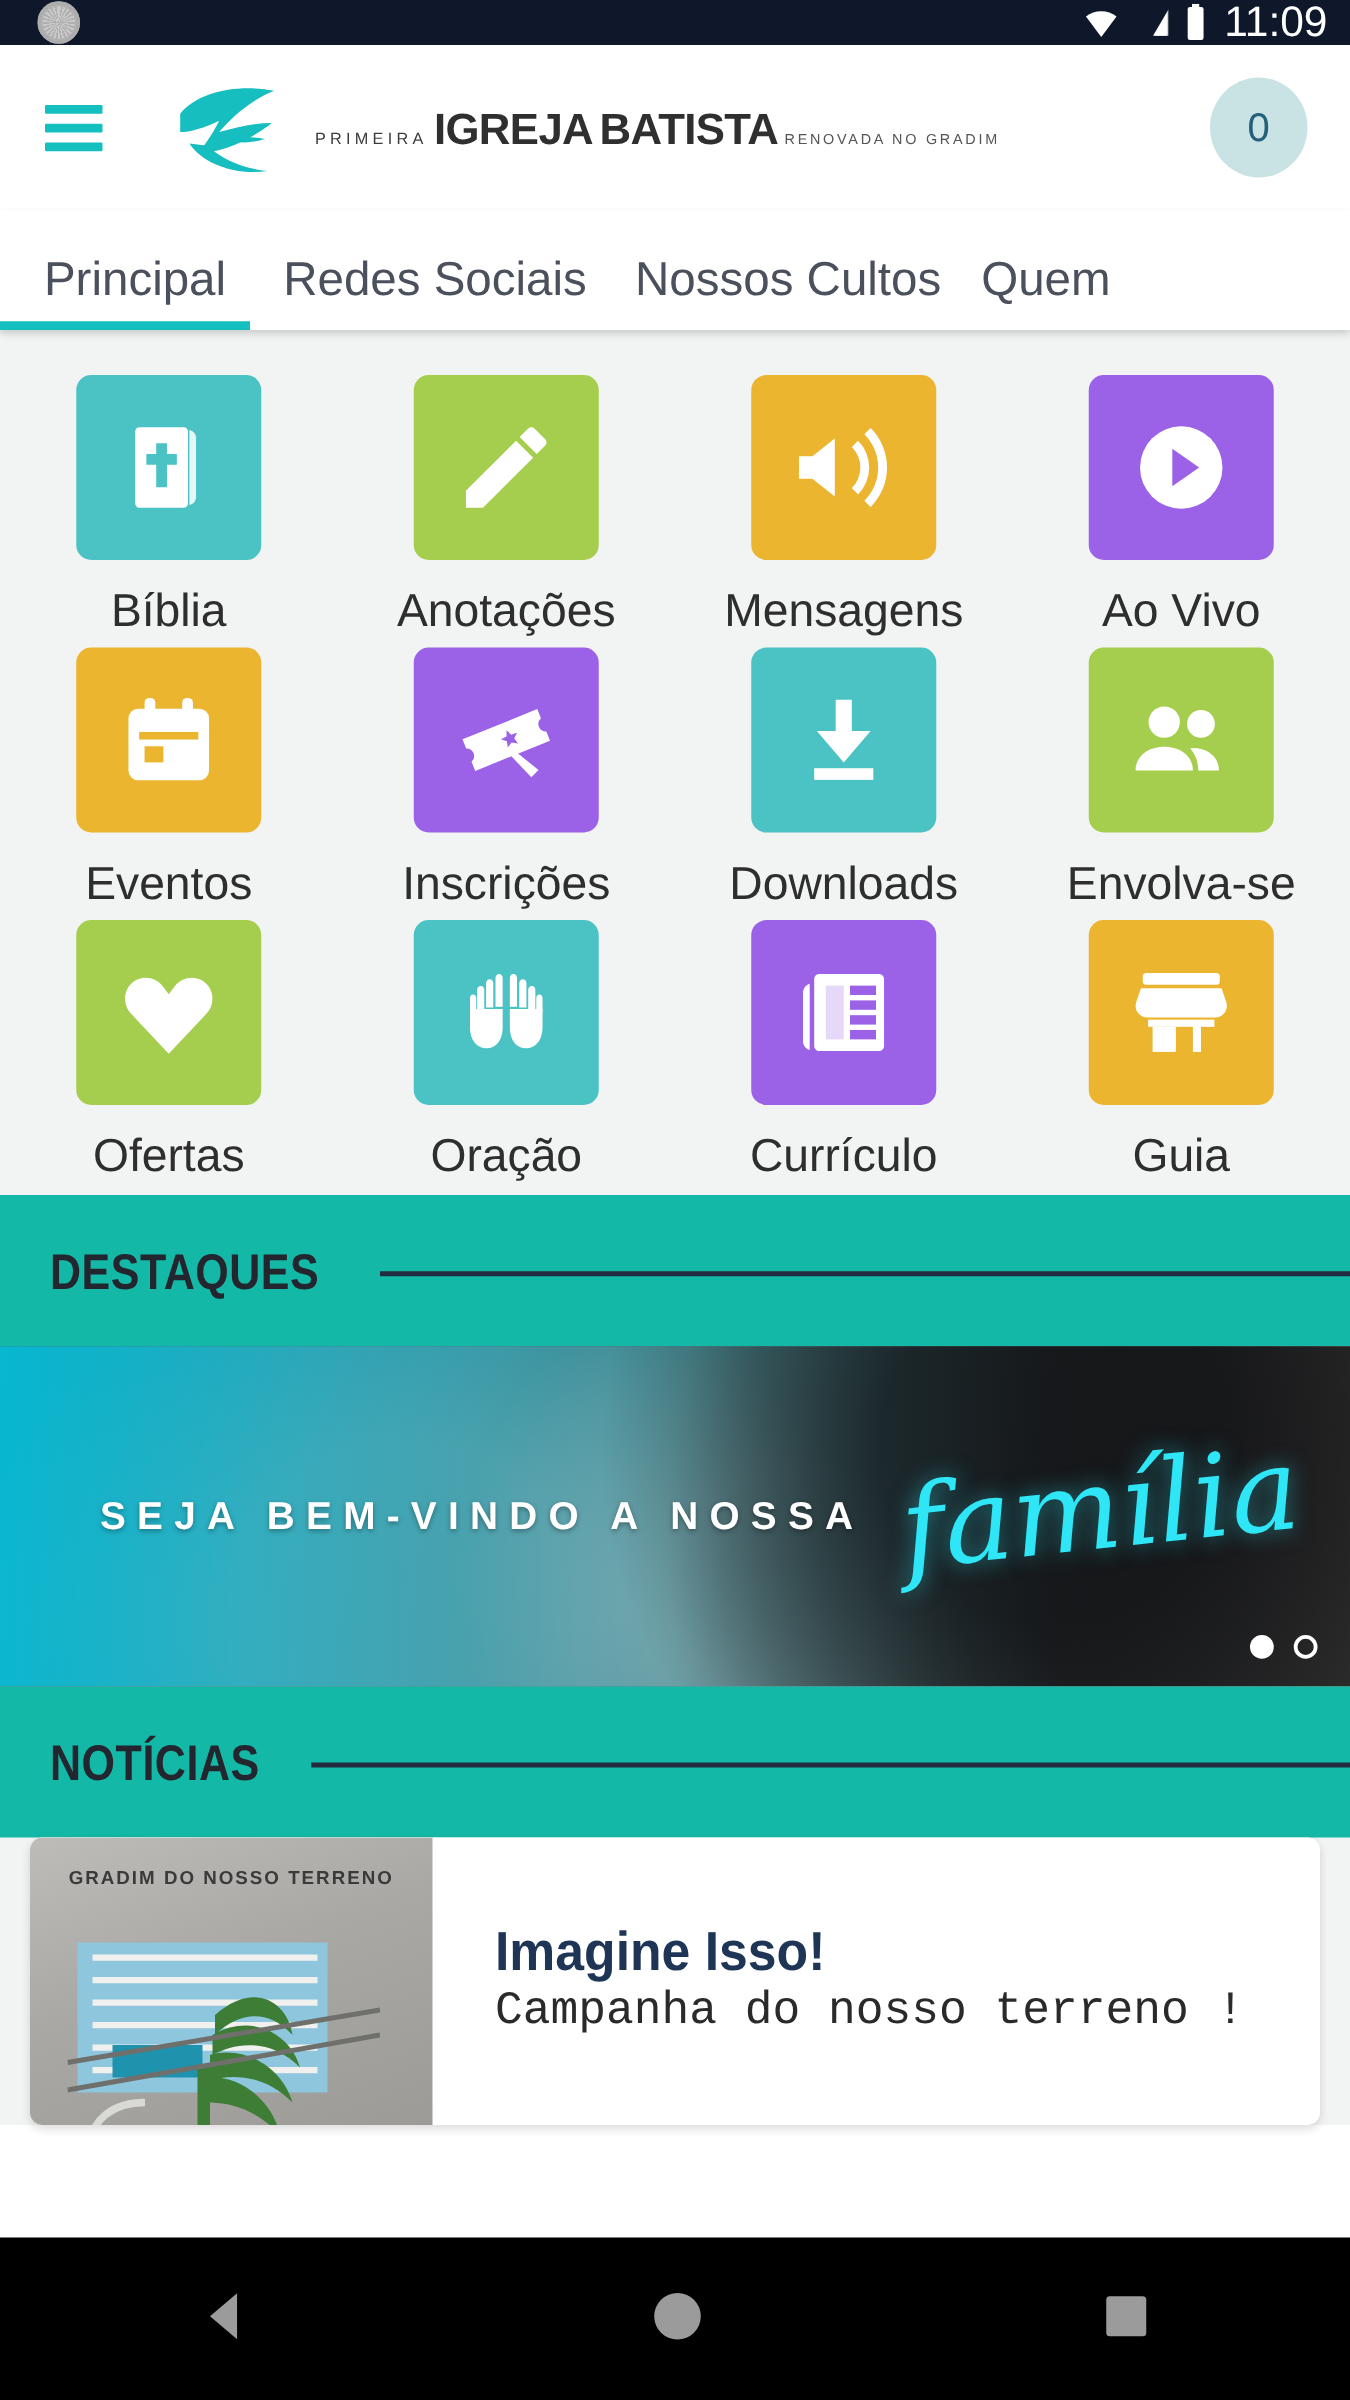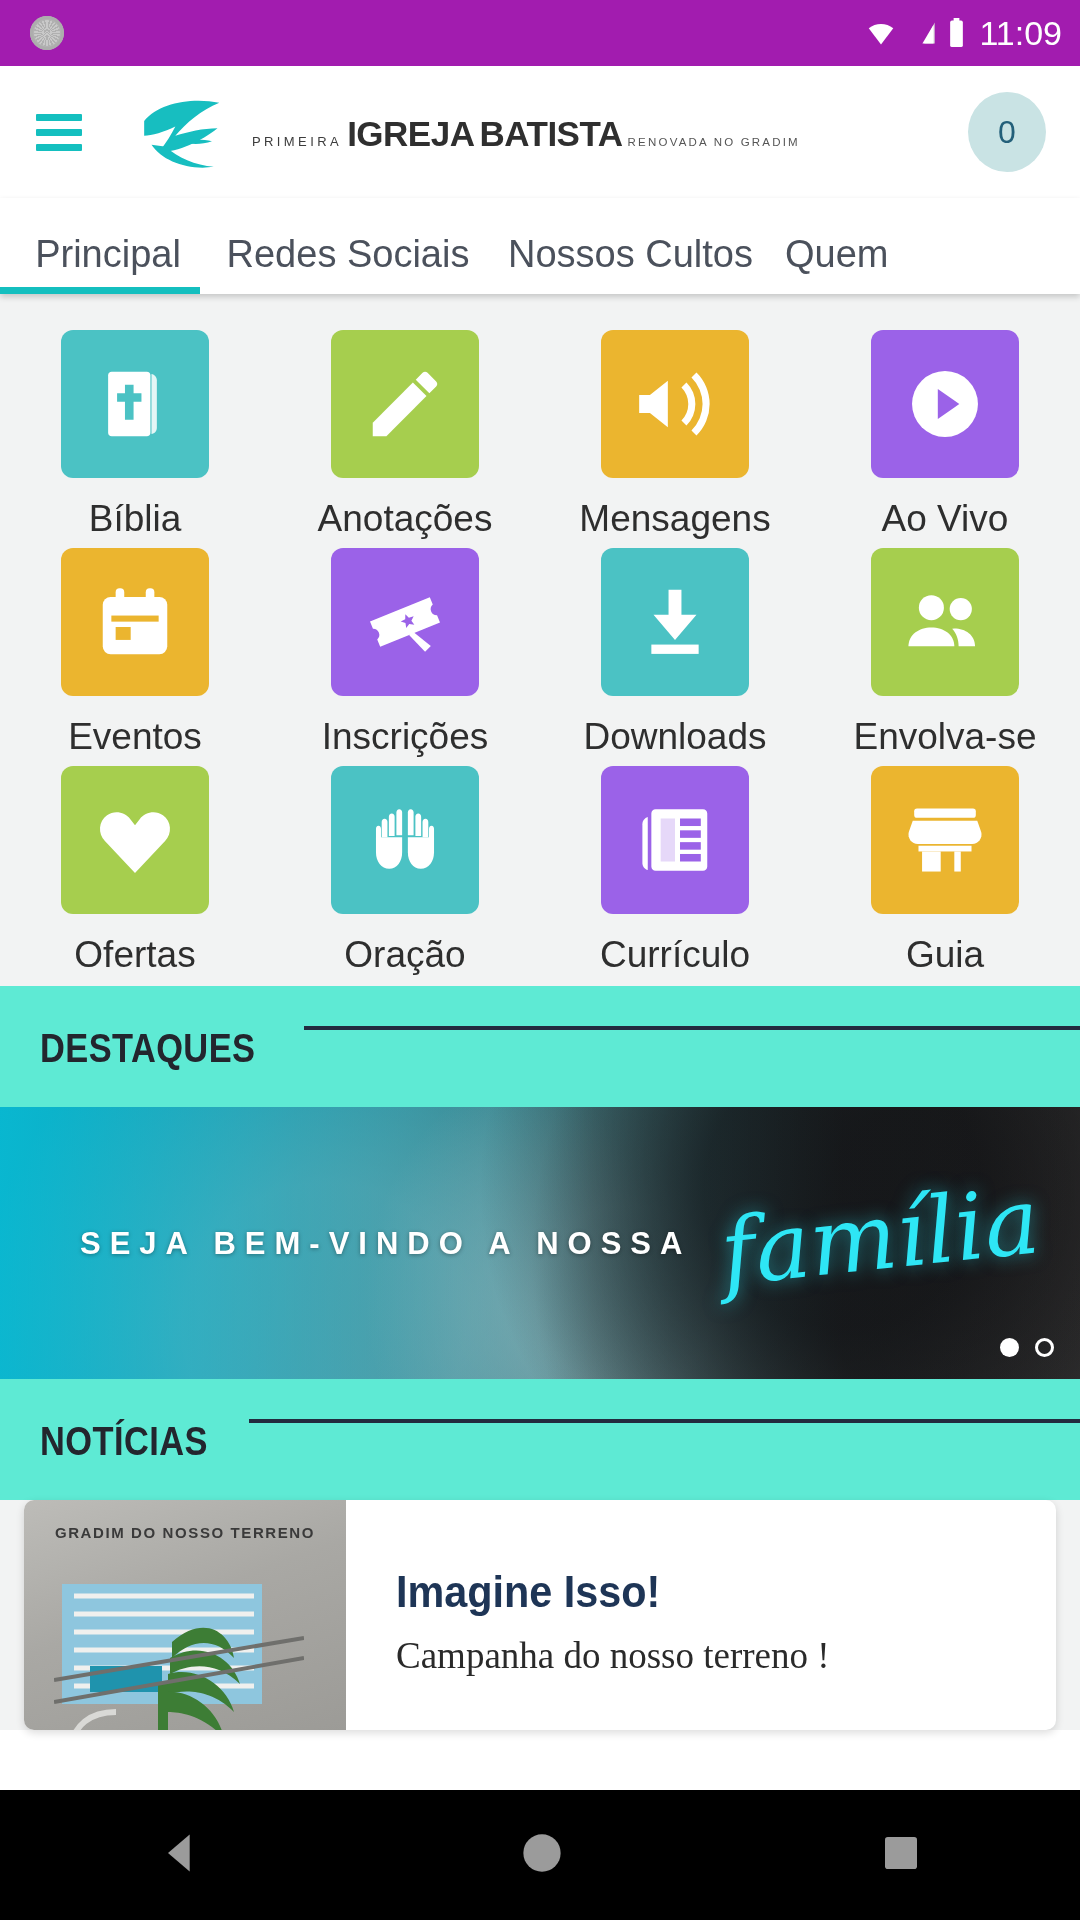--- a/index.html
+++ b/index.html
@@ -5,21 +5,21 @@
   * { box-sizing: border-box; margin: 0; padding: 0; }
   html, body {
     width: 1080px; height: 1920px;
     font-family: "DejaVu Sans", sans-serif;
     background: #ffffff;
     overflow: hidden;
   }
 
   
   .statusbar {
-    height: 66px; background: #a21caf;
+    height: 36px; background: #0f172a;
     display: flex; align-items: center; justify-content: space-between;
     padding: 0 18px 0 30px;
   }
   .sb-left { display: flex; align-items: center; gap: 12px; }
   .spinner {
     width: 34px; height: 34px; border-radius: 50%;
     background: #b3b3b3;
     box-shadow: inset 0 0 0 3px #adadad;
     position: relative;
   }
@@ -116,22 +116,22 @@
     display: flex; align-items: center; justify-content: center;
   }
   .tile-icon svg { width: 86px; height: 86px; fill: #ffffff; }
   .tile-label {
     margin-top: 20px; font-size: 37px; color: #2e2e2e;
     font-family: "Liberation Sans", sans-serif;
   }
 
   
   .section-head {
-    display: flex; align-items: flex-start; gap: 14px;
-    padding: 40px 0 36px 40px; background: #5eead4;
+    display: flex; align-items: center; gap: 14px;
+    padding: 40px 0 36px 40px; background: #14b8a6;
   }
   .section-title {
     font-size: 40px; font-weight: 700; color: #23262e;
     font-family: "Liberation Sans", sans-serif;
     letter-spacing: 0.5px;
     transform: scaleX(.86); transform-origin: left center;
   }
   .section-rule { flex: 1; height: 4px; background: #222b3f; margin-right: 0; }
 
   
@@ -193,22 +193,22 @@
     font-family: "Liberation Sans", sans-serif; font-weight: 600;
   }
   .thumb-art { position:absolute; left: 30px; top: 62px; width: 250px; height: 200px; }
   .news-body { flex: 1; padding: 70px 0 0 50px; }
   .news-title {
     font-size: 44px; color: #1e3556; font-weight: 700;
     font-family: "Liberation Sans", sans-serif; line-height: 1;
     transform: scaleX(.94); transform-origin: left center;
   }
   .news-sub {
-    margin-top: 20px; font-size: 37px; color: #2a2a2a;
-    font-family: Liberation Serif, serif;
+    margin-top: 4px; font-size: 37px; color: #2a2a2a;
+    font-family: Liberation Mono, monospace;
     white-space: nowrap;
   }
 
   
   .navbar {
     position: absolute; left: 0; bottom: 0; width: 1080px; height: 130px;
     background: #000000;
     display: flex; align-items: center; justify-content: space-around;
   }
   .navbar svg { fill: #9b9b9b; }

